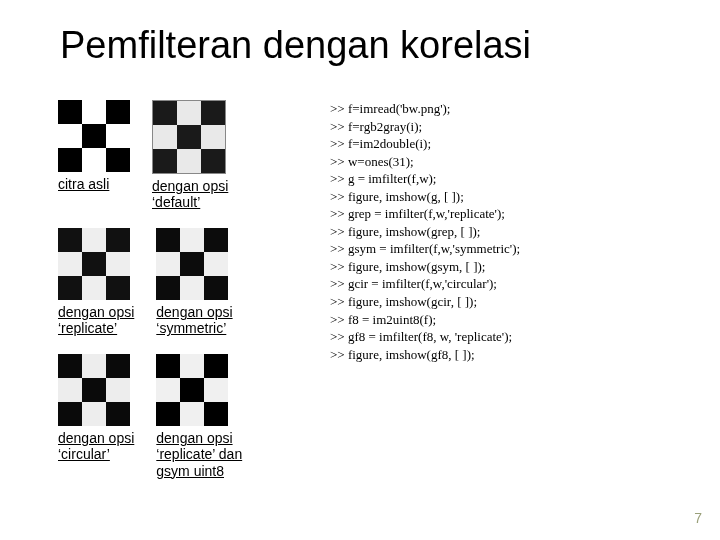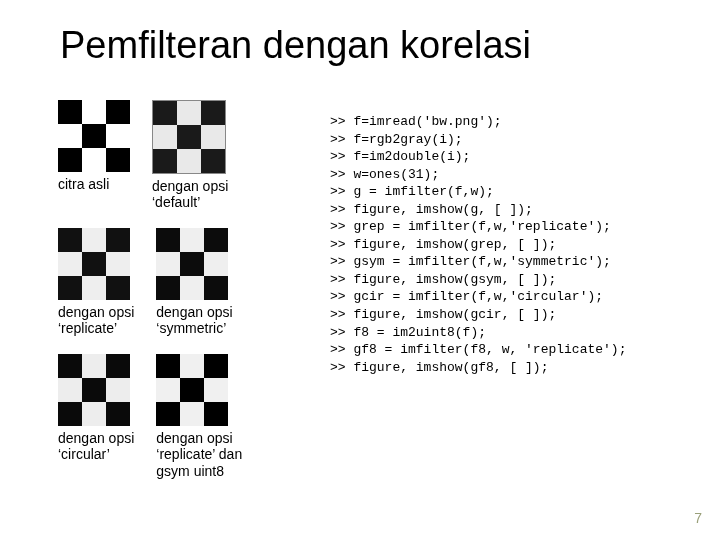--- a/index.html
+++ b/index.html
@@ -24,20 +24,21 @@
     left: 60px;
     font-size: 38px;
     letter-spacing: 0px;
     color: #000;
   }
   .thumbgrid {
     position: absolute;
     left: 58px;
     top: 100px;
     width: 260px;
+    text-decoration: underline;
   }
   .row {
     display: flex;
     gap: 22px;
   }
   .cell {
     display: flex;
     flex-direction: column;
     align-items: flex-start;
   }
@@ -81,26 +82,25 @@
   .cir .chk .k { background:#0a0a0a; }
   
   .u8 .chk div { background:#f0f0f0; }
   .u8 .chk .k { background:#000; }
 
   .code {
     position: absolute;
     top: 100px;
     left: 330px;
     width: 370px;
-    font-family: Liberation Mono, monospace;
+    font-family: Liberation Serif, serif;
     font-size: 13px;
     line-height: 1.35;
     white-space: pre;
     color: #000;
-    margin-top: 13px;
   }
   .pagenum {
     position: absolute;
     right: 18px;
     bottom: 14px;
     font-size: 14px;
     color: #9aa07a;
   }
 </style>
 </head>

